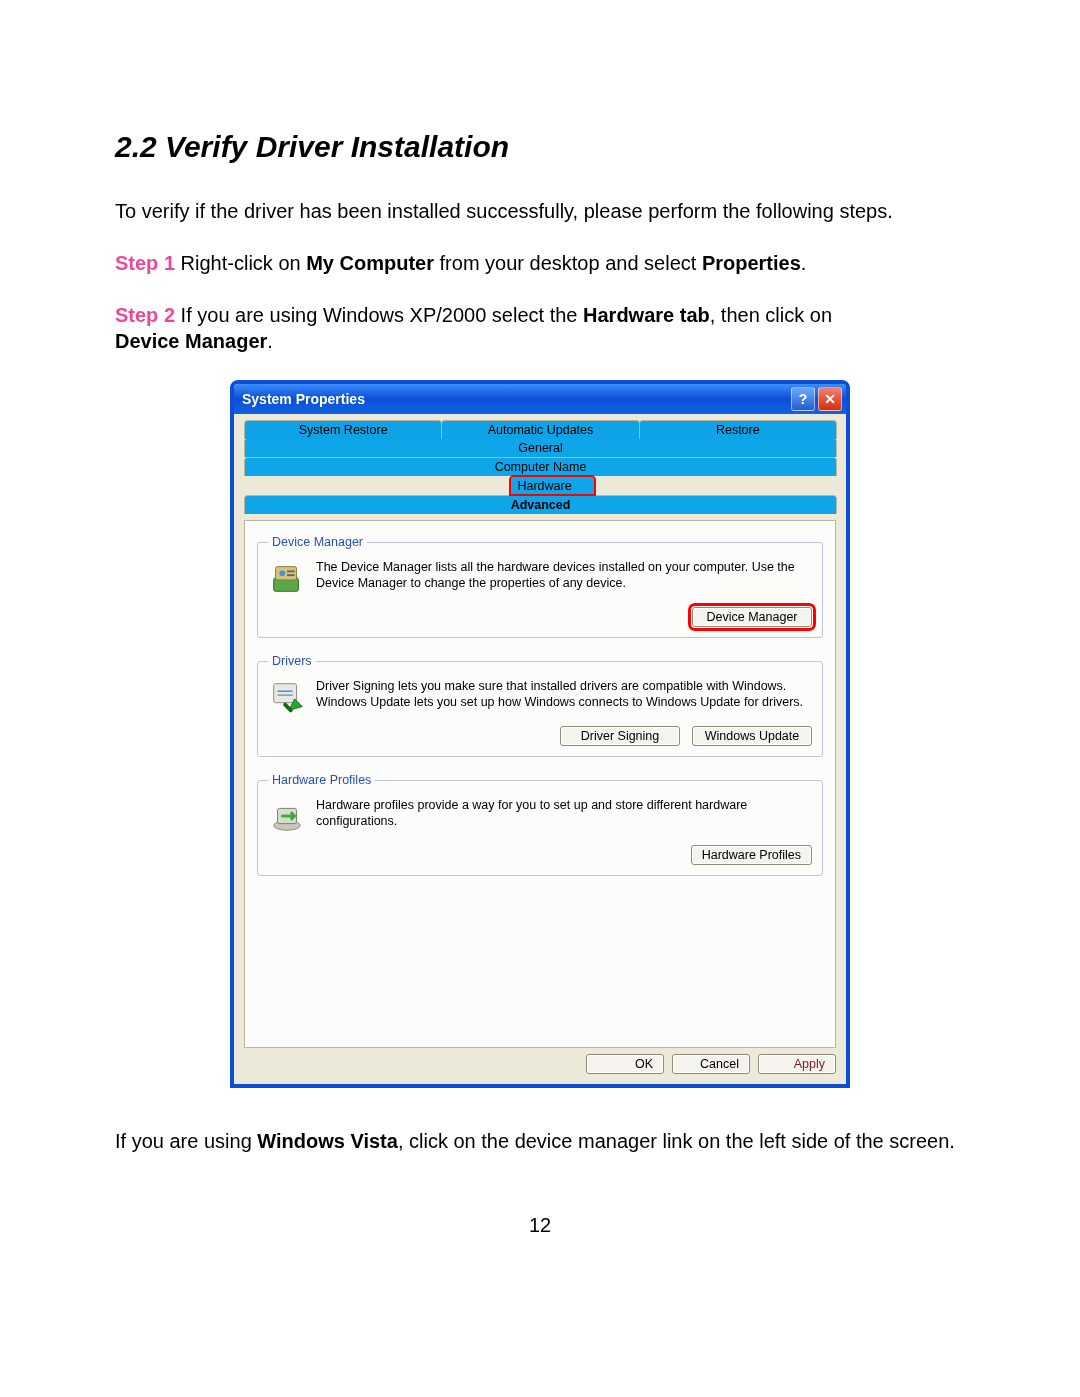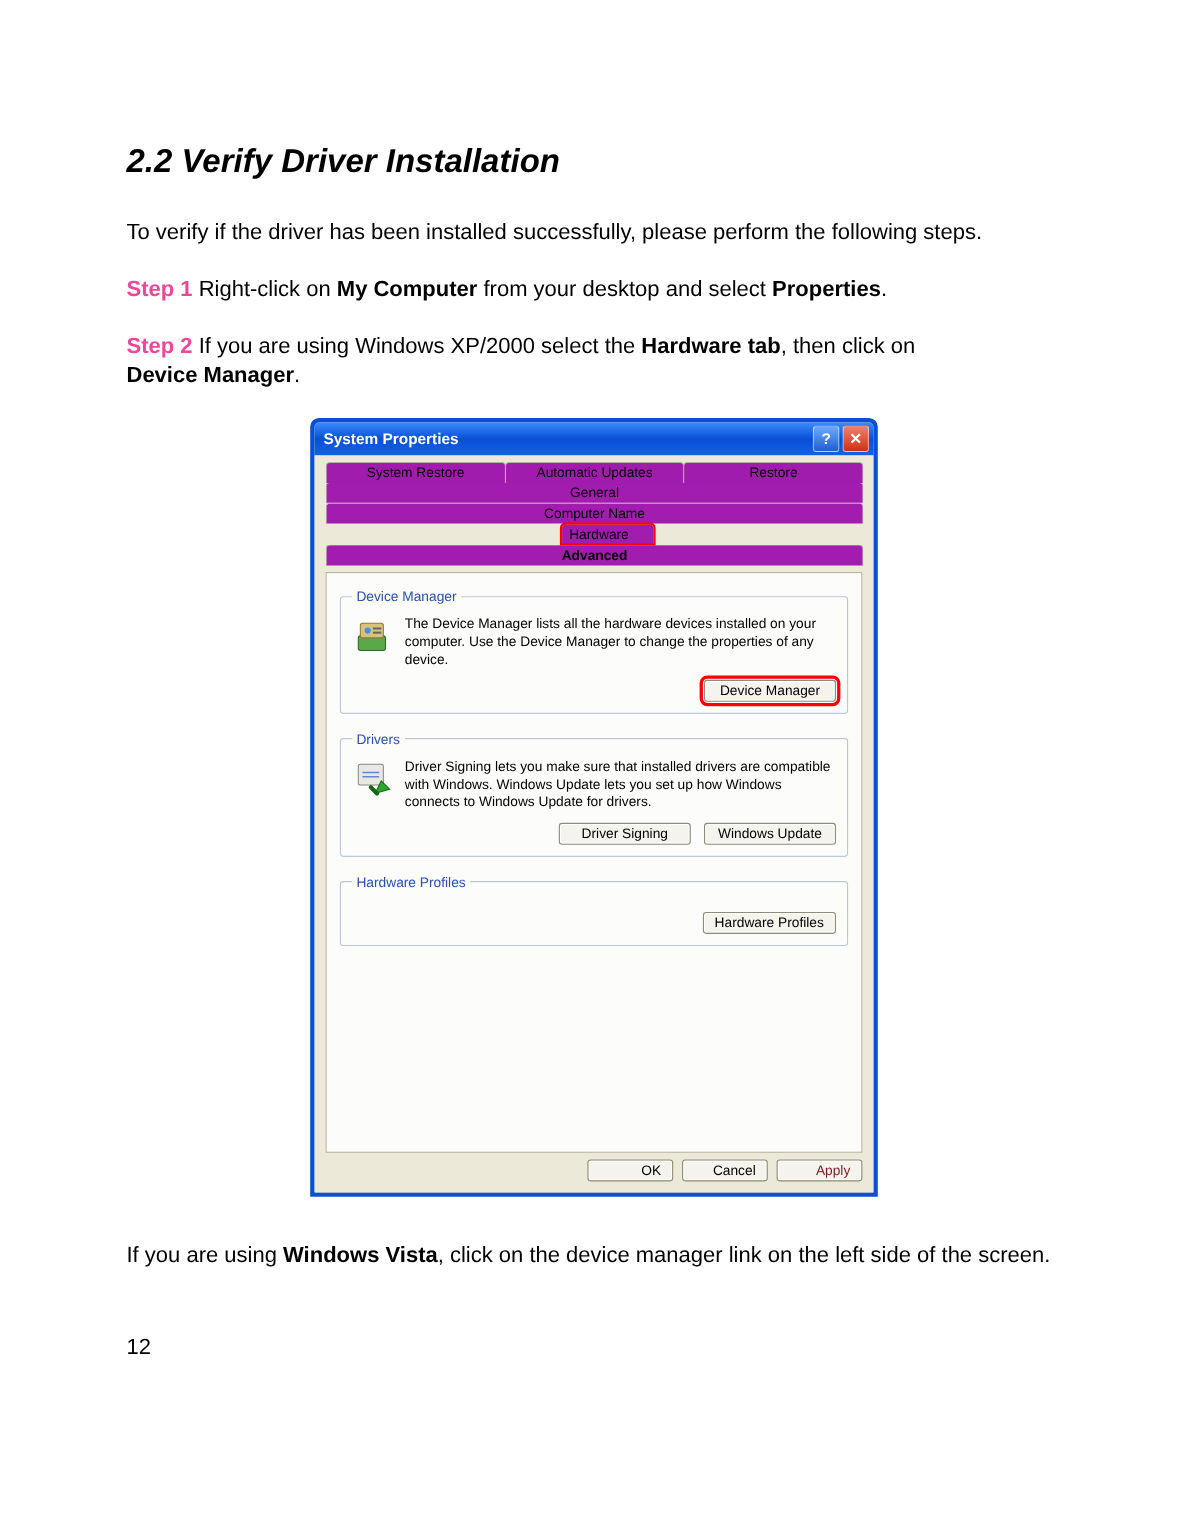--- a/index.html
+++ b/index.html
@@ -18,21 +18,21 @@
     font-weight: bold;
     font-size: 30px;
     margin: 0 0 34px 0;
   }
   p.body { margin: 0 0 26px 0; line-height: 1.3; }
   .step-label { color: #ec4899; font-weight: bold; }
   .bold { font-weight: bold; }
 
   
   .dialog-wrap {
-    width: 516px;
+    width: 620px;
     margin: 10px auto 40px auto;
   }
   .dialog {
     border: 4px solid #0a4fd6;
     border-radius: 8px 8px 0 0;
     background: #ece9d8;
     font-family: Tahoma, Arial, sans-serif;
     font-size: 12.5px;
     color: #000;
   }
@@ -62,21 +62,21 @@
   .tb-help { background: linear-gradient(#6da8ff,#1e5fcf); }
   .tb-close { background: linear-gradient(#f08070,#d03010); }
 
   .dialog-body {
     padding: 6px 10px 10px 10px;
     background: #ece9d8;
   }
   .tabs-area { margin-bottom: 6px; }
   .tabrow { display: flex; }
   .tab {
-    background: #a21caf;
+    background: #0ea5e9;
     border: 1px solid #b8b5a2;
     border-bottom: none;
     border-radius: 4px 4px 0 0;
     padding: 2px 0 2px 0;
     text-align: center;
     font-size: 12.5px;
     margin-right: -1px;
     flex: 1 1 0;
   }
   .tab.back { filter: brightness(0.99); }
@@ -142,21 +142,21 @@
     outline-offset: 1px;
   }
   .dlg-footer {
     display: flex; justify-content: flex-end; gap: 8px;
     padding: 6px 0 0 0;
   }
   .dlg-footer .xp-btn { min-width: 78px; text-align: right; }
   .xp-btn.disabled { color: #7f1d1d; }
 
   .pagenum {
-    text-align: left;
+    text-align: center;
     font-size: 20px;
     margin-top: 60px;
   }
 </style>
 </head>
 <body>
 
 <div class="page">
 
   <h2 class="section">2.2 Verify Driver Installation</h2>
@@ -237,20 +237,31 @@
               <div class="grp-text">Driver Signing lets you make sure that installed drivers are compatible with Windows. Windows Update lets you set up how Windows connects to Windows Update for drivers.</div>
             </div>
             <div class="btn-row">
               <button class="xp-btn">Driver Signing</button>
               <button class="xp-btn">Windows Update</button>
             </div>
           </fieldset>
 
           <fieldset class="group">
             <legend>Hardware Profiles</legend>
+            <div class="grp-row">
+              <div class="grp-icon">
+                <svg viewBox="0 0 40 40" width="38" height="38">
+                  <ellipse cx="20" cy="30" rx="14" ry="5" fill="#c8c8b8" stroke="#888"></ellipse>
+                  <rect x="10" y="12" width="20" height="16" rx="2" fill="#d8dcd0" stroke="#7a7a6a"></rect>
+                  <path d="M14 20 L26 20" stroke="#3aa83a" stroke-width="3"></path>
+                  <path d="M24 16 L28 20 L24 24" fill="none" stroke="#3aa83a" stroke-width="3"></path>
+                </svg>
+              </div>
+              <div class="grp-text">Hardware profiles provide a way for you to set up and store different hardware configurations.</div>
+            </div>
             <div class="btn-row">
               <button class="xp-btn">Hardware Profiles</button>
             </div>
           </fieldset>
 
         </div>
 
         <div class="dlg-footer">
           <button class="xp-btn">OK</button>
           <button class="xp-btn">Cancel</button>

